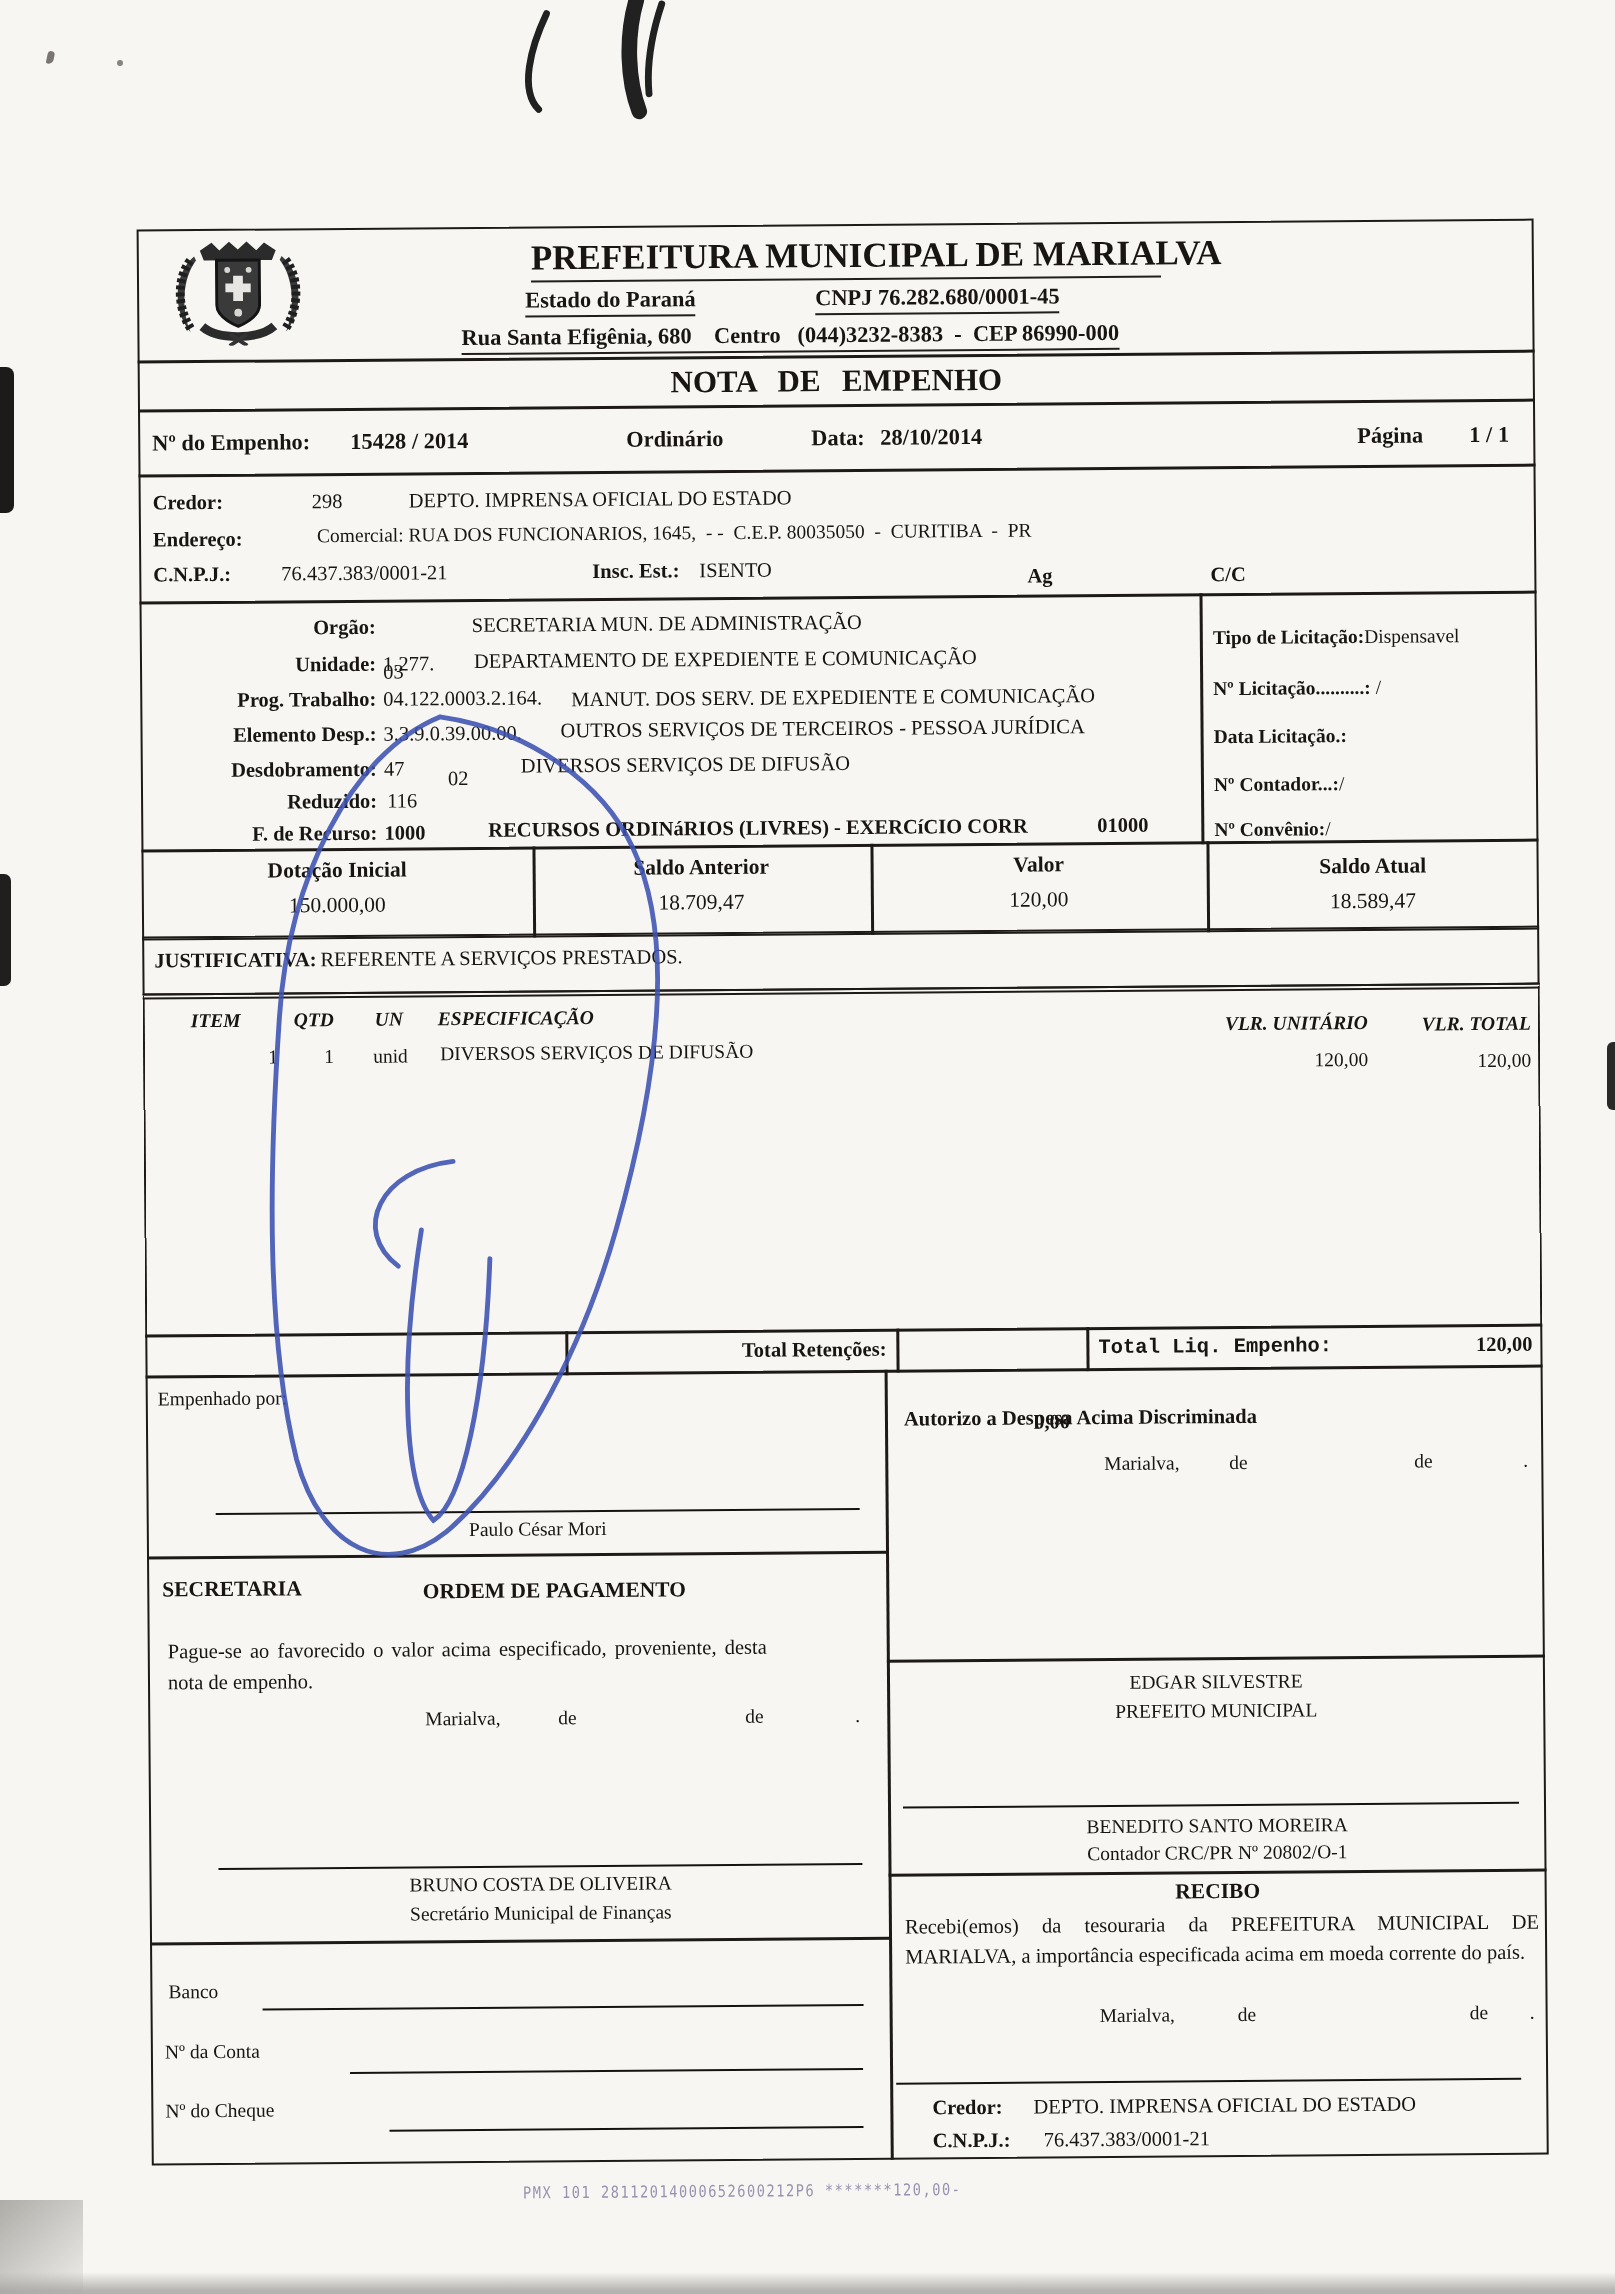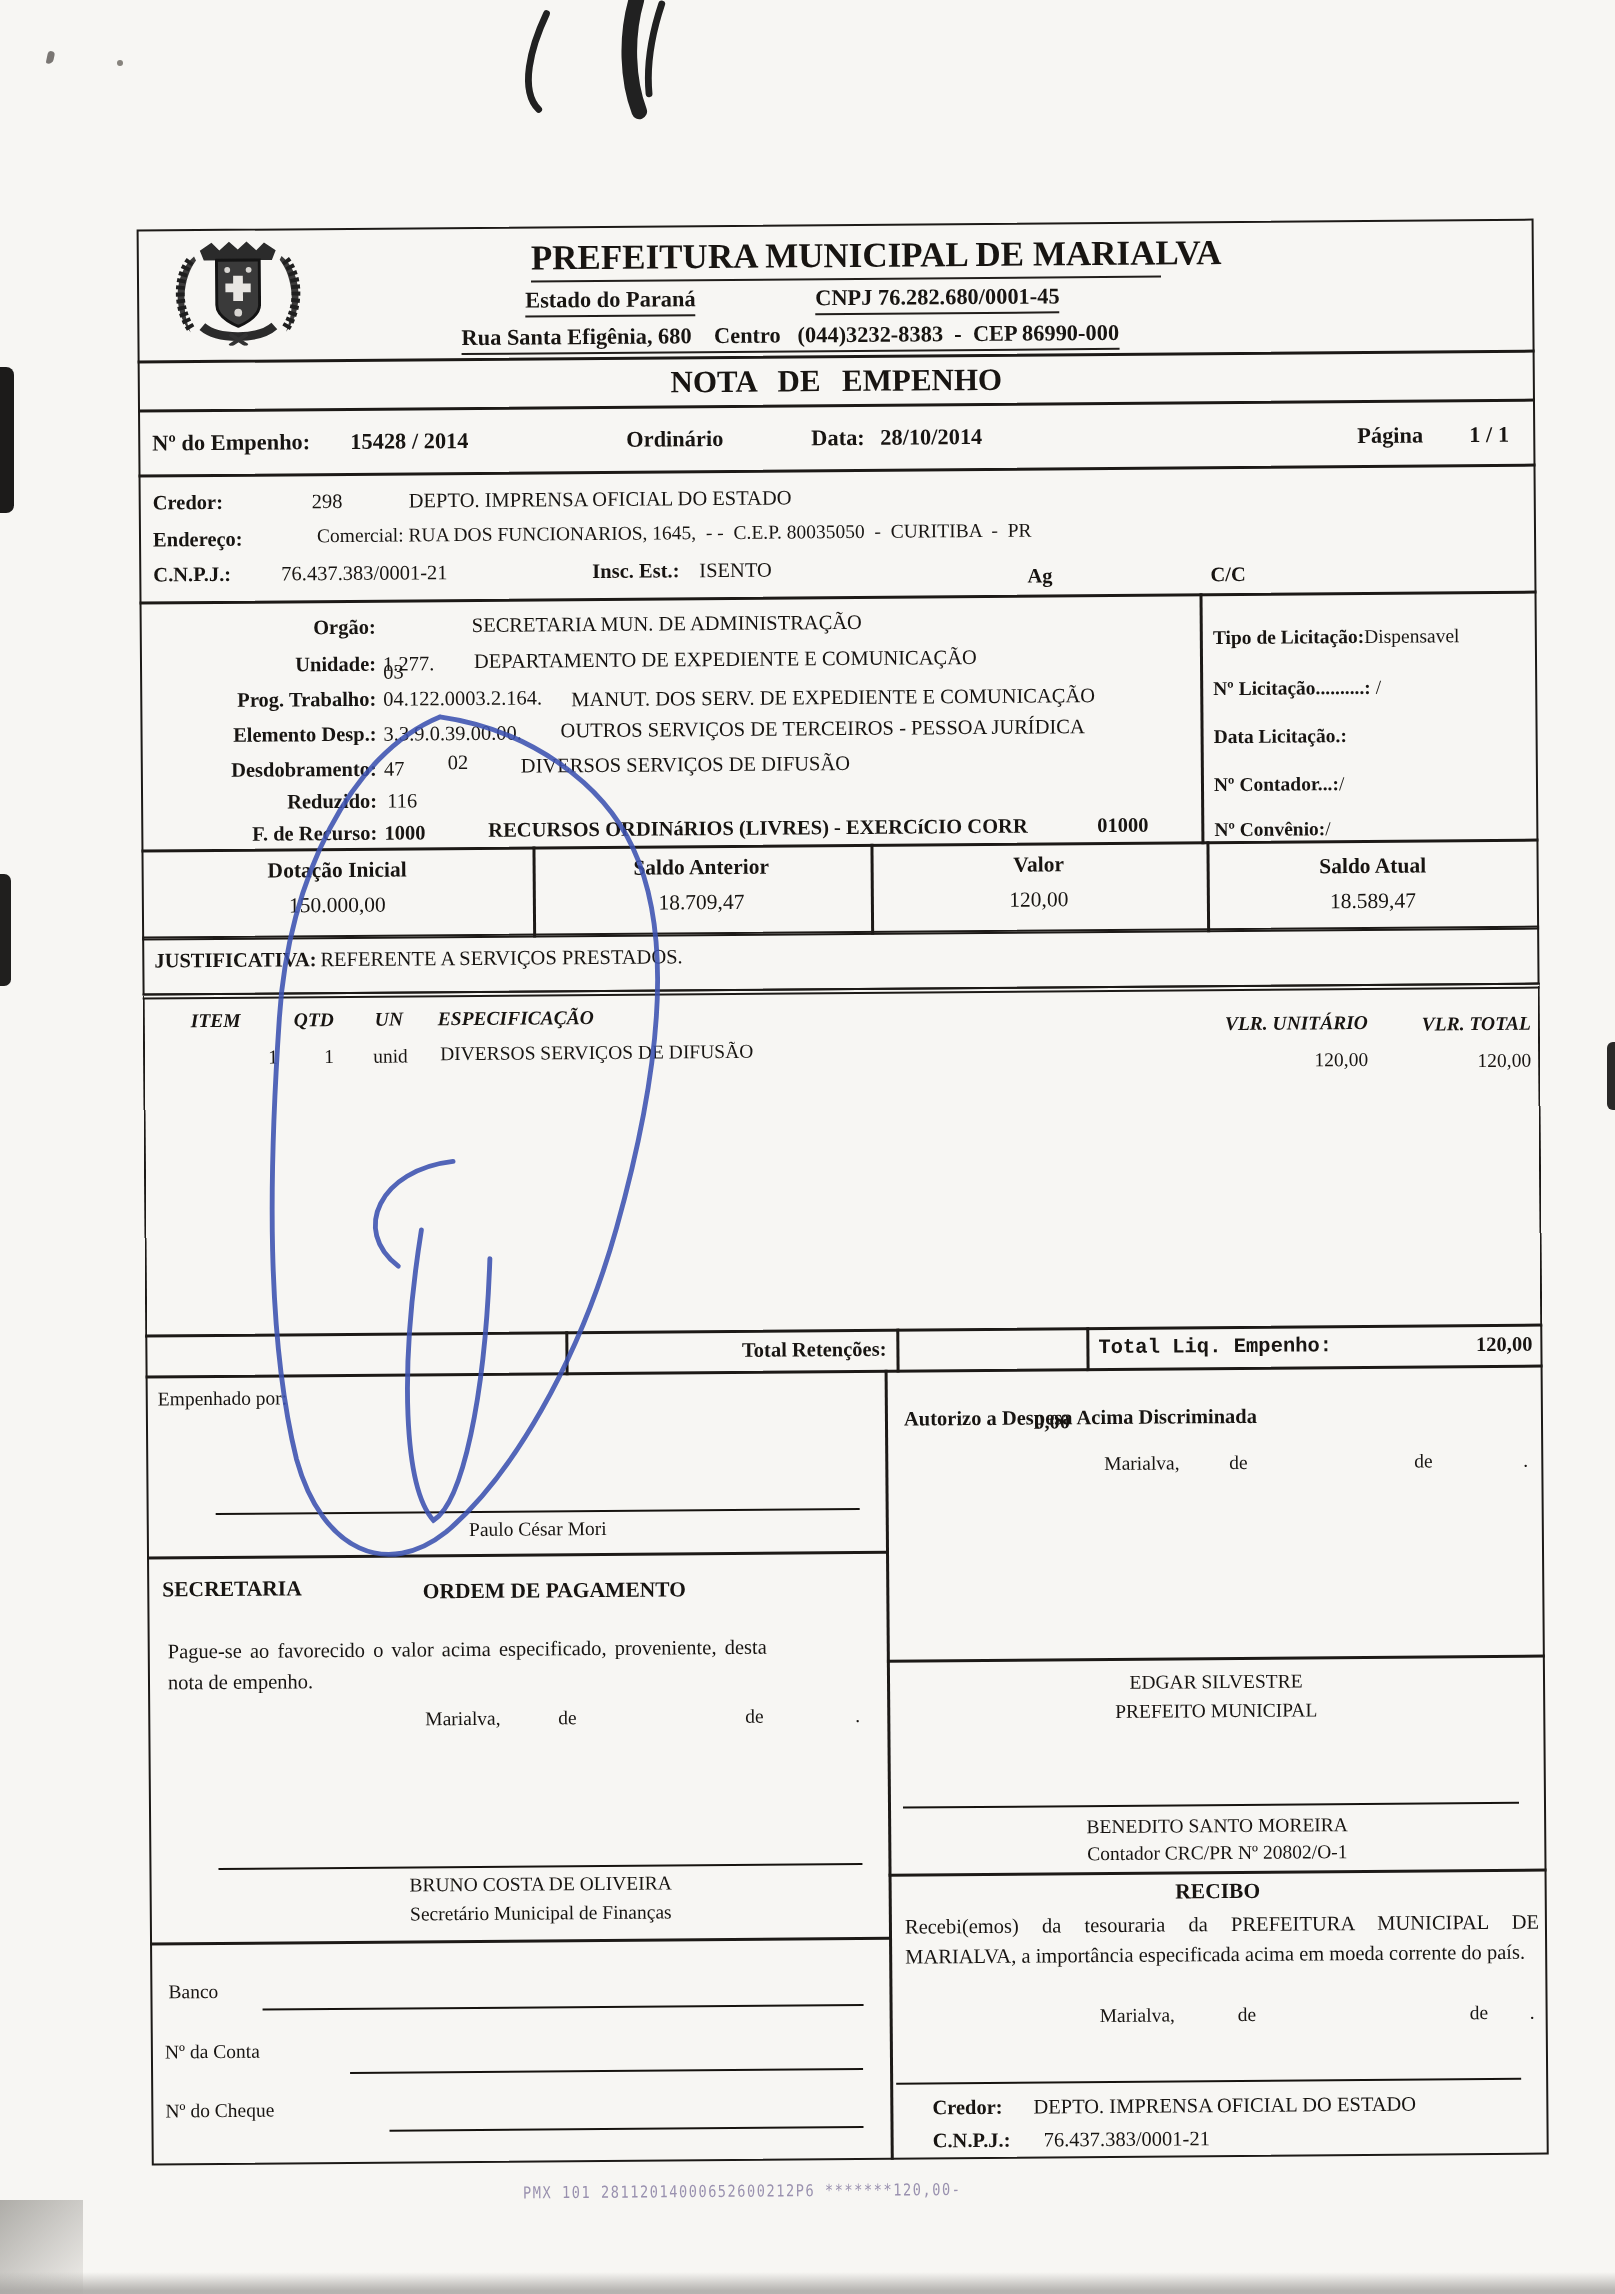--- a/index.html
+++ b/index.html
@@ -114,21 +114,21 @@
     <div class="t b f21 r" style="left:146px;top:684px;width:234px;">Prog. Trabalho:</div>
     <div class="t f21" style="left:387px;top:684px;">04.122.0003.2.164.</div>
     <div class="t f21" style="left:575px;top:686px;">MANUT. DOS SERV. DE EXPEDIENTE E COMUNICAÇÃO</div>
 
     <div class="t b f21 r" style="left:146px;top:719px;width:234px;">Elemento Desp.:</div>
     <div class="t f21" style="left:387px;top:719px;">3.3.9.0.39.00.00.</div>
     <div class="t f21" style="left:564px;top:717px;">OUTROS SERVIÇOS DE TERCEIROS - PESSOA JURÍDICA</div>
 
     <div class="t b f21 r" style="left:146px;top:754px;width:234px;">Desdobramento:</div>
     <div class="t f21" style="left:387px;top:754px;">47</div>
-    <div class="t f21" style="left:451px;top:748px;text-align:right;">02</div>
+    <div class="t f21" style="left:451px;top:764px;text-align:right;">02</div>
     <div class="t f21" style="left:524px;top:752px;">DIVERSOS SERVIÇOS DE DIFUSÃO</div>
 
     <div class="t b f21 r" style="left:146px;top:786px;width:234px;">Reduzido:</div>
     <div class="t f21" style="left:390px;top:786px;">116</div>
 
     <div class="t b f21 r" style="left:146px;top:818px;width:234px;">F. de Recurso:</div>
     <div class="t b f21" style="left:387px;top:818px;">1000</div>
     <div class="t b f21" style="left:491px;top:816px;">RECURSOS ORDINáRIOS (LIVRES) - EXERCíCIO CORR</div>
     <div class="t b f21" style="left:1100px;top:816px;">01000</div>
 

